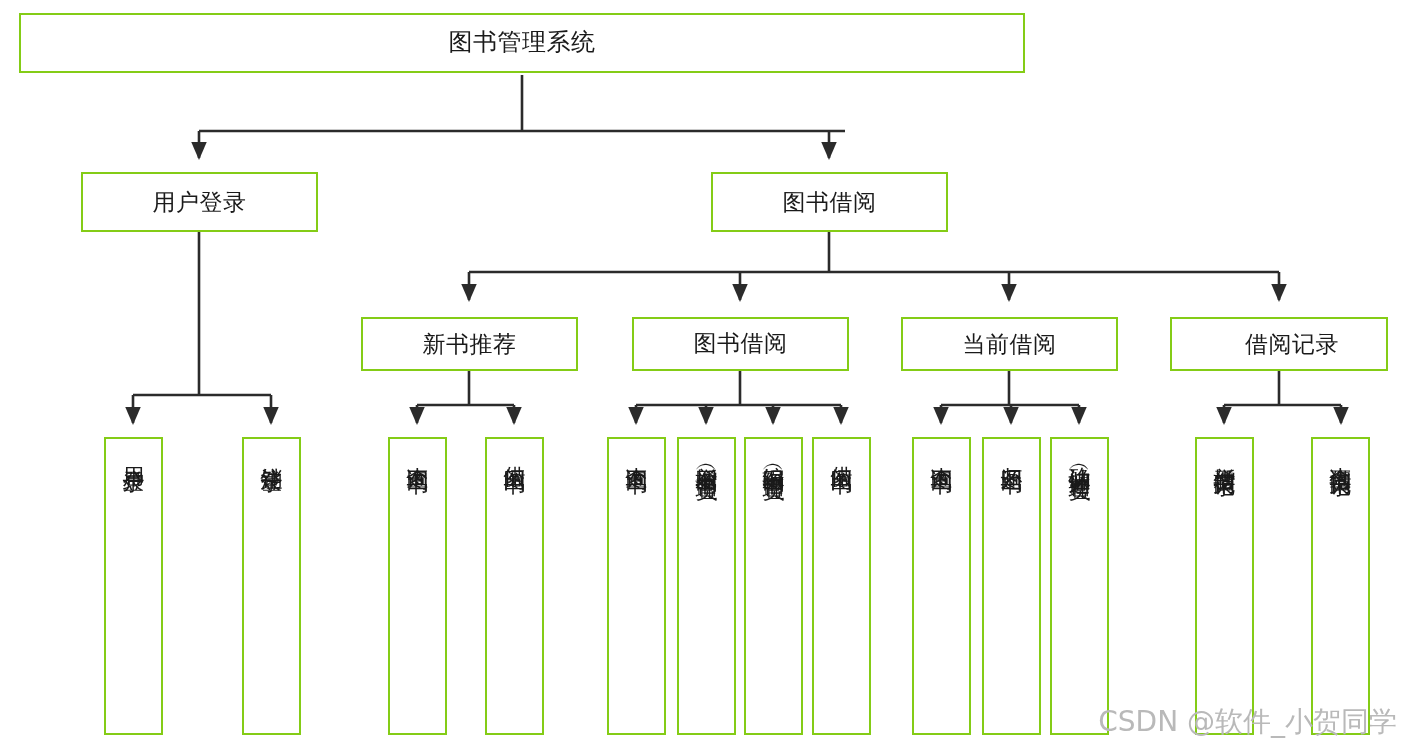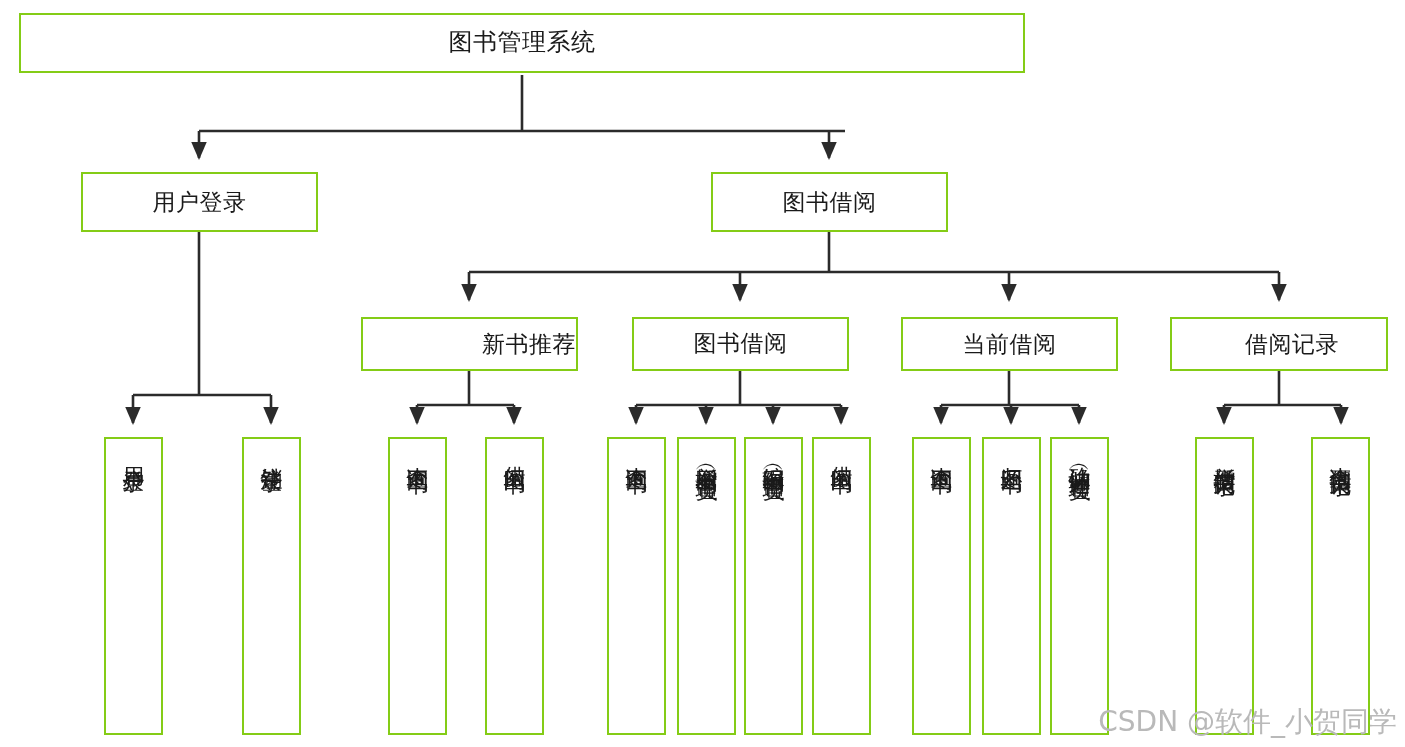--- a/index.html
+++ b/index.html
@@ -131,21 +131,21 @@
     <span class="node-label">图书管理系统</span>
   </div>
 
   <div class="node h-node" style="left:81px; top:172px; width:237px; height:60px;">
     <span class="node-label">用户登录</span>
   </div>
   <div class="node h-node" style="left:711px; top:172px; width:237px; height:60px;">
     <span class="node-label">图书借阅</span>
   </div>
 
-  <div class="node h-node" style="left:361px; top:317px; width:217px; height:54px;justify-content:flex-end;">
+  <div class="node h-node" style="left:361px; top:317px; width:217px; height:54px;">
     <span class="node-label">新书推荐</span>
   </div>
   <div class="node h-node" style="left:632px; top:317px; width:217px; height:54px;font-family:Liberation Serif, serif;">
     <span class="node-label">图书借阅</span>
   </div>
   <div class="node h-node" style="left:901px; top:317px; width:217px; height:54px;">
     <span class="node-label">当前借阅</span>
   </div>
   <div class="node h-node" style="left:1170px; top:317px; width:218px; height:54px;padding-left:26px;">
     <span class="node-label">借阅记录</span>

